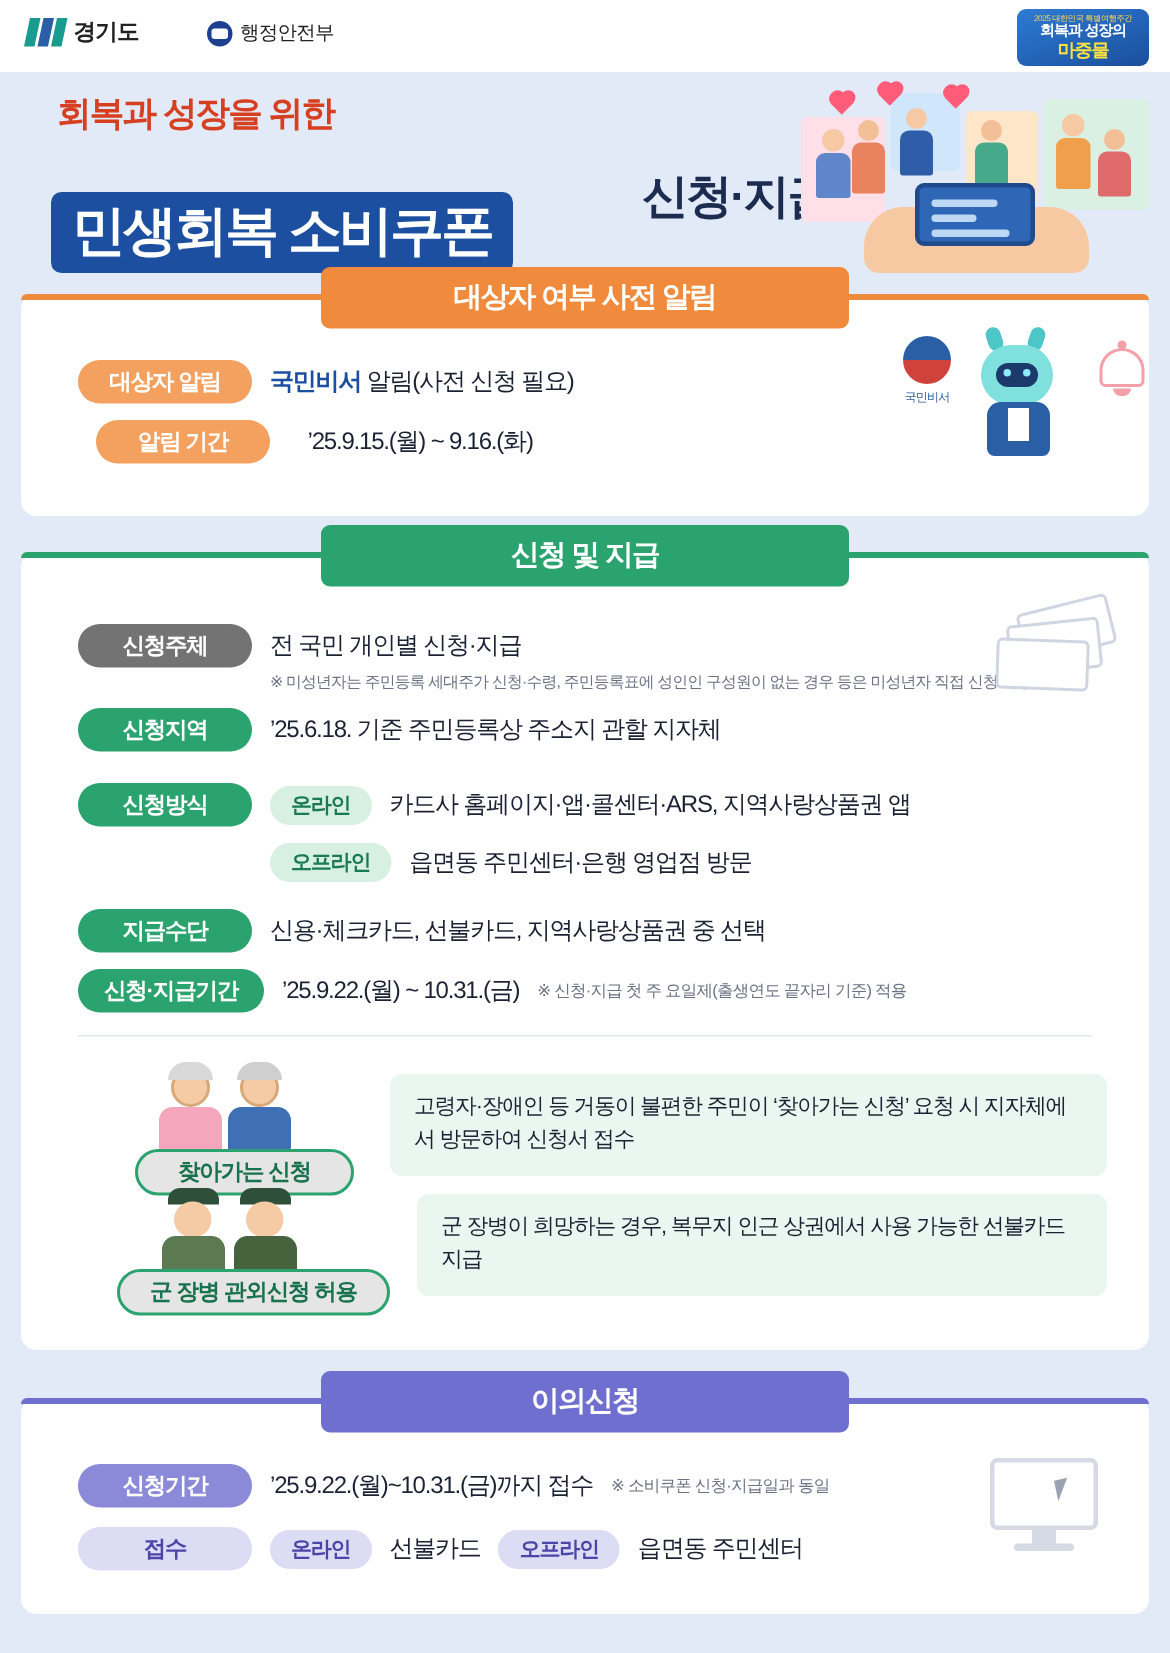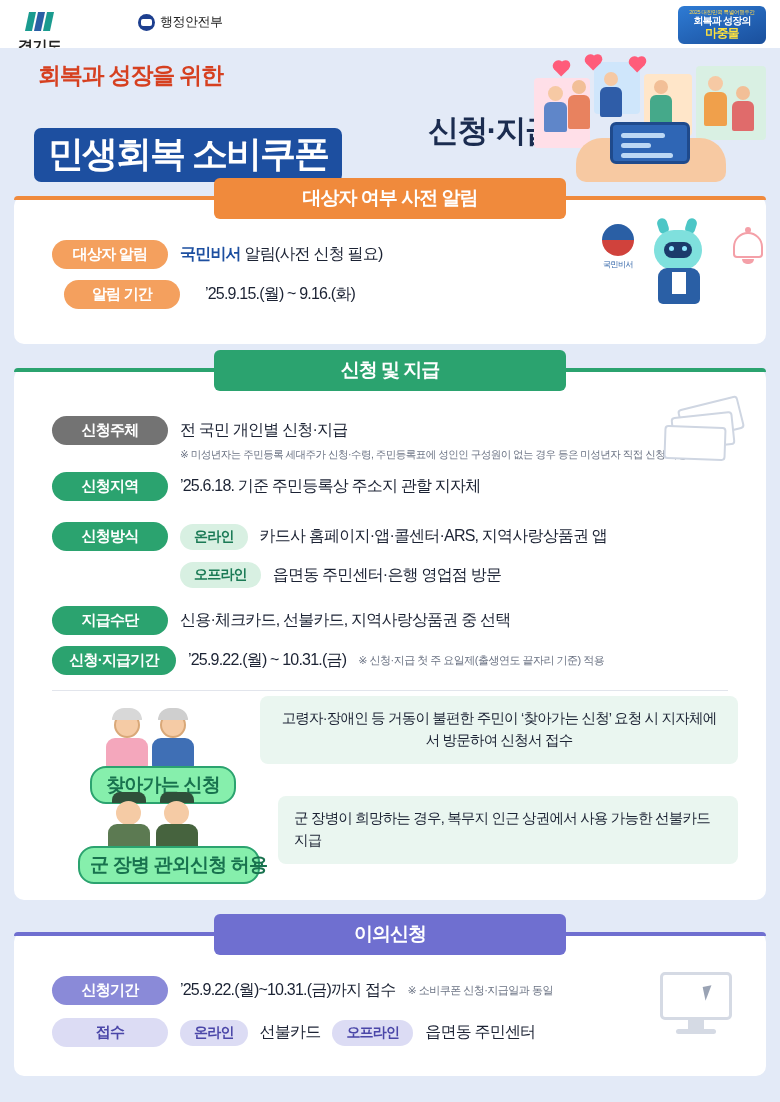--- a/index.html
+++ b/index.html
@@ -19,21 +19,21 @@
 
   
   .logobar {
     position: absolute;
     top: 0; left: 0; right: 0;
     height: 48px;
     background: #ffffff;
   }
   .gg-logo {
     position: absolute; left: 18px; top: 12px;
-    display: flex; align-items: center; gap: 6px; flex-direction: column;
+    display: flex; align-items: center; gap: 6px;
   }
   .gg-mark { display: flex; gap: 2px; align-items: flex-end; }
   .gg-bar { width: 7px; height: 19px; background: #1a9b8f; transform: skewX(-12deg); }
   .gg-bar.b2 { background: #2a5fa5; }
   .gg-bar.b3 { background: #1a9b8f; }
   .gg-text { font-size: 15px; font-weight: bold; color: #222; letter-spacing: -0.5px; }
   .moi-logo {
     position: absolute; left: 138px; top: 13px;
     display: flex; align-items: center; gap: 5px;
   }
@@ -191,22 +191,22 @@
     background: #eaf6f0;
     border-radius: 8px;
     padding: 12px 16px;
     font-size: 14.5px; color: #1b2233; line-height: 1.5;
     letter-spacing: -0.8px;
   }
 
   .outline-pill {
     position: absolute;
     border: 2px solid #2ba36f; border-radius: 16px;
-    background: #86efac; color: #18724e;
-    font-size: 19px; font-weight: bold; letter-spacing: -0.8px;
+    background: #e5e5e5; color: #18724e;
+    font-size: 15px; font-weight: bold; letter-spacing: -0.8px;
     padding: 4px 10px; text-align: center; white-space: nowrap;
   }
 
   
   .fig { position: absolute; }
   .fig .h { position: absolute; border-radius: 50%; }
   .fig .b { position: absolute; border-radius: 9px 9px 3px 3px; }
 
   
   .ns-logo {
@@ -398,21 +398,21 @@
 
     <div class="fig" style="left:90px; top:340px; width:116px; height:60px;">
       <div class="h" style="left:10px; top:4px; width:26px; height:26px; background:#f5cba5; border:2px solid #d9a878;"></div>
       <div style="position:absolute;left:8px;top:0px;width:30px;height:12px;background:#d8d8d8;border-radius:14px 14px 0 0;"></div>
       <div class="b" style="left:2px; top:30px; width:42px; height:30px; background:#f4a7bc;"></div>
       <div class="h" style="left:56px; top:4px; width:26px; height:26px; background:#f5cba5; border:2px solid #d9a878;"></div>
       <div style="position:absolute;left:54px;top:0px;width:30px;height:12px;background:#cfcfcf;border-radius:14px 14px 0 0;"></div>
       <div class="b" style="left:48px; top:30px; width:42px; height:30px; background:#3f6fb5;"></div>
     </div>
     <div class="outline-pill" style="left:76px; top:398px; width:146px;">찾아가는 신청</div>
-    <div class="infobox" style="left:246px; top:328px; right:28px;text-align:center;">고령자·장애인 등 거동이 불편한 주민이 ‘찾아가는 신청’ 요청 시 지자체에서 방문하여 신청서 접수</div>
+    <div class="infobox" style="left:246px; top:348px; right:28px;">고령자·장애인 등 거동이 불편한 주민이 ‘찾아가는 신청’ 요청 시 지자체에서 방문하여 신청서 접수</div>
 
     <div class="fig" style="left:94px; top:424px; width:110px; height:58px;">
       <div style="position:absolute;left:4px;top:0px;width:34px;height:11px;background:#2f4f3a;border-radius:8px 8px 0 0;"></div>
       <div class="h" style="left:8px; top:9px; width:25px; height:24px; background:#f5cba5;"></div>
       <div class="b" style="left:0px; top:32px; width:42px; height:26px; background:#5c7a52;"></div>
       <div style="position:absolute;left:52px;top:0px;width:34px;height:11px;background:#2f4f3a;border-radius:8px 8px 0 0;"></div>
       <div class="h" style="left:56px; top:9px; width:25px; height:24px; background:#f5cba5;"></div>
       <div class="b" style="left:48px; top:32px; width:42px; height:26px; background:#46633e;"></div>
     </div>
     <div class="outline-pill" style="left:64px; top:478px; width:182px;">군 장병 관외신청 허용</div>

